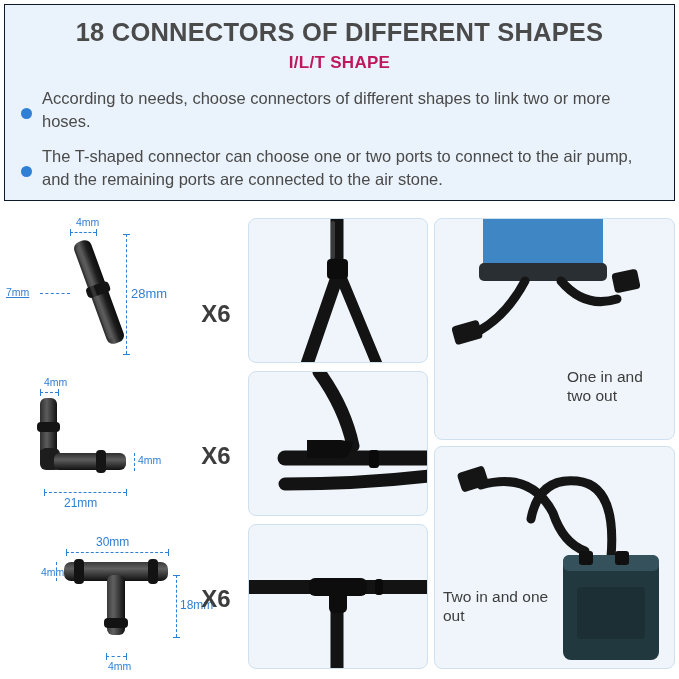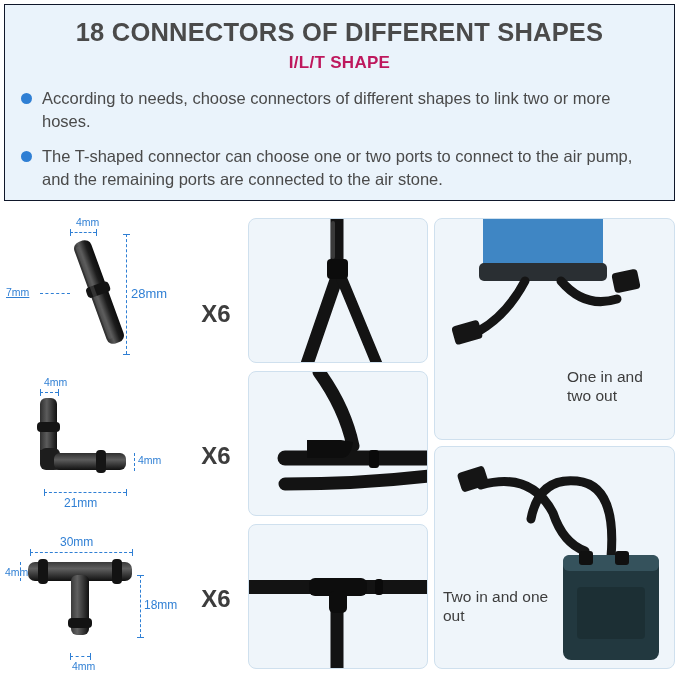--- a/index.html
+++ b/index.html
@@ -42,21 +42,21 @@
     color: #be185d;
     margin-top: 6px;
     letter-spacing: 0.3px;
   }
   .bullets {
     margin-top: 14px;
     padding: 0 18px 0 16px;
   }
   .bullet-row {
     display: flex;
-    align-items: flex-start;
+    align-items: center;
     margin-bottom: 11px;
   }
   .bullet-dot {
     width: 11px;
     height: 11px;
     border-radius: 50%;
     background: #2f7fd4;
     margin-top: 6px;
     margin-right: 10px;
     flex: 0 0 auto;
@@ -85,21 +85,21 @@
     width: 180px;
     height: 465px;
   }
   .diagram-cell {
     position: absolute;
     left: 0;
     width: 180px;
   }
   .cell-i { top: 6px;   height: 152px; }
   .cell-l { top: 160px; height: 152px; }
-  .cell-t { top: 320px; height: 145px; }
+  .cell-t { top: 320px; height: 145px; margin-left: 36px; }
 
   
   .col-qty {
     position: absolute;
     left: 182px;
     top: 0;
     width: 60px;
     height: 465px;
   }
   .qty {

